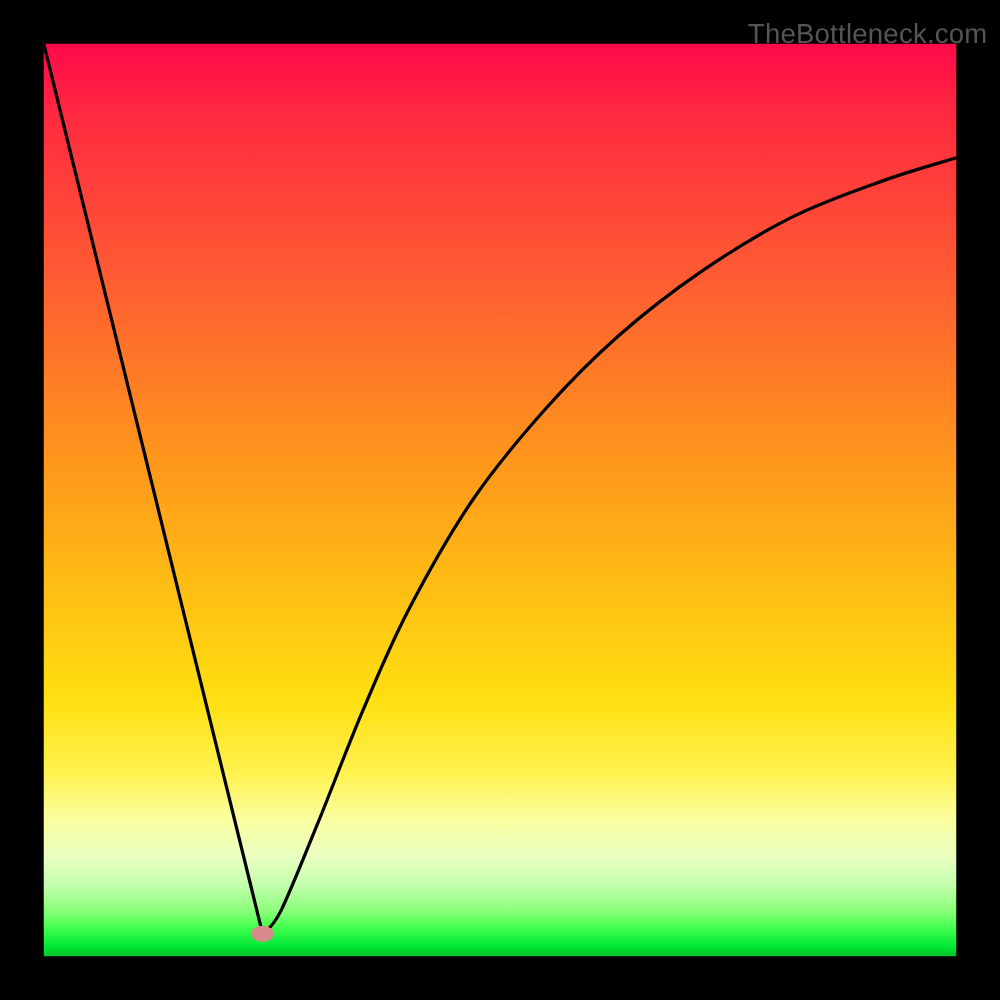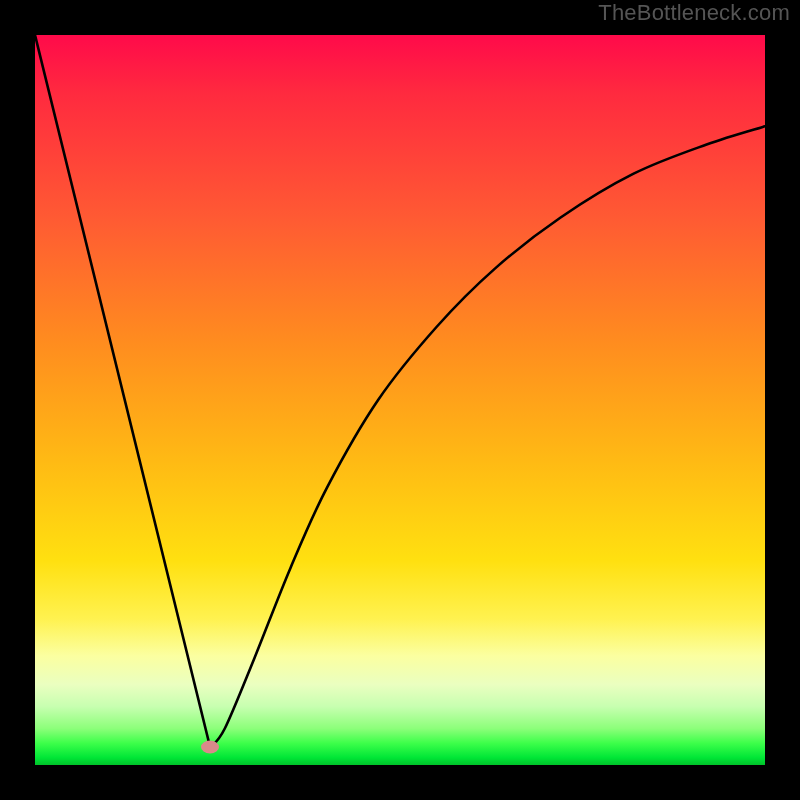--- a/index.html
+++ b/index.html
@@ -37,21 +37,21 @@
       #eaffc0 89%,
       #c7ffb0 92%,
       #8cff7a 95%,
       #3dff4a 97%,
       #00e636 99%,
       #00c22a 100%
     );
   }
   .watermark {
     position: absolute;
-    top: 0;
+    top: 14px;
     right: 10px;
     color: #555;
     font-size: 22px;
     font-weight: 500;
     letter-spacing: 0.2px;
     user-select: none;
   }
   svg.curve {
     position: absolute;
     left: 0;

